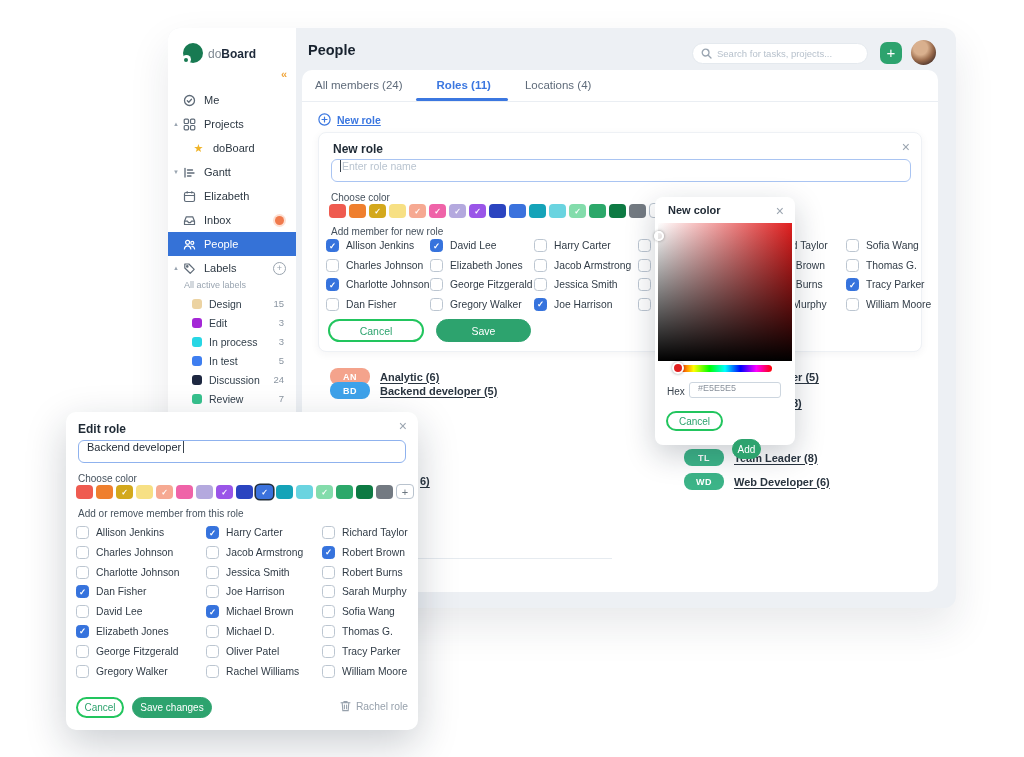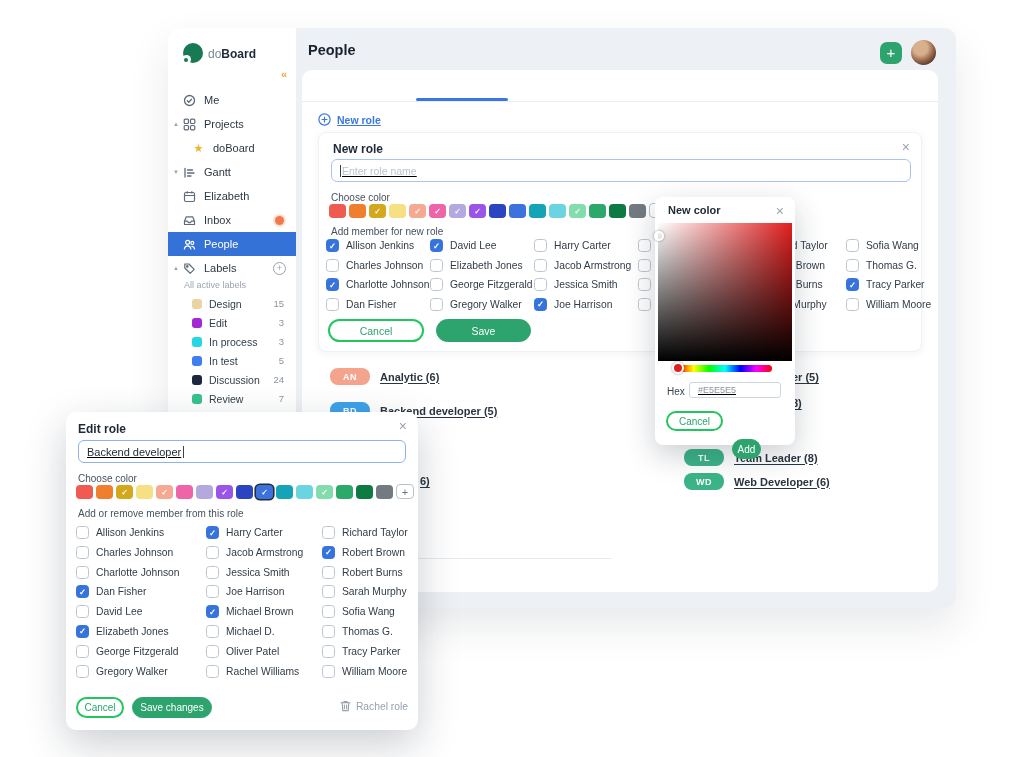--- a/index.html
+++ b/index.html
@@ -58,21 +58,21 @@
   .tabs-divider { position:absolute; left:0; top:31px; width:636px; height:1px; background:#eaeef3; }
 
   .newrole-link { position:absolute; left:16px; top:43px; display:flex; align-items:center; gap:6px; cursor:pointer; }
   .newrole-link .txt { font-size:10.5px; font-weight:bold; color:#3b77e0; text-decoration:underline; }
 
   
   .card { position:absolute; left:16px; top:62px; width:604px; height:220px; background:#fff; border:1px solid #eef1f5; border-radius:8px; box-shadow:0 2px 8px rgba(30,40,60,.05); }
   .card-title { position:absolute; left:14px; top:9px; font-size:12px; font-weight:bold; color:#1f2a35; }
   .xclose { position:absolute; right:11px; top:6px; font-size:14px; color:#9aa4af; cursor:pointer; }
   .xclose::before { content:"×"; }
-  .inputbox { position:absolute; display:flex; align-items:center; background:#fff; border-radius:6px; padding:0 8px;text-decoration:underline; }
+  .inputbox { position:absolute; display:flex; align-items:flex-start; background:#fff; border-radius:6px; padding:0 8px; }
   .card .inputbox { left:12px; top:26px; width:580px; height:23px; border:1px solid #a9c4f2; }
   .caret { width:1px; height:12px; background:#39434e; margin-right:1px; }
   .phtext { font-size:10.5px; color:#b9c4d0; }
   .valtext { font-size:11px; color:#232d38; }
   .sect-label { font-size:10px; color:#46525e; position:absolute; }
   .card .choose { left:12px; top:59px; }
   .swrow { position:absolute; display:flex; gap:3px; align-items:center; }
   .card .swrow { left:10px; top:71px; }
   .sw { width:17px; height:14px; border-radius:4px; display:inline-flex; align-items:center; justify-content:center; cursor:pointer; position:relative; }
   .sw.checked::after { content:"✓"; color:#fff; font-size:8px; font-weight:bold; }
@@ -89,21 +89,21 @@
   .btn { display:inline-flex; align-items:center; justify-content:center; border-radius:13px; font-size:10.5px; cursor:pointer; }
   .btn-outline { background:#fff; border:2px solid #22c55e; color:#2da36e; }
   .btn-solid { background:#2da36e; color:#fff; border:1px solid #2da36e; }
   .card .cancel { position:absolute; left:9px; top:186px; width:96px; height:23px; }
   .card .save { position:absolute; left:117px; top:186px; width:95px; height:23px; }
 
   
   .role-row { position:absolute; display:flex; align-items:center; gap:10px; }
   .rbadge { width:40px; height:17px; border-radius:8px; color:#fff; font-size:9px; font-weight:bold; letter-spacing:.5px; display:inline-flex; align-items:center; justify-content:center; }
   .rlink { font-size:11px; font-weight:bold; color:#2a3540; text-decoration:underline; text-underline-offset:2px; cursor:pointer; white-space:nowrap; }
-  .role-l0 { left:28px; top:298px; } .role-l1 { left:28px; top:332px; }
+  .role-l0 { left:28px; top:298px; } .role-l1 { left:28px; top:312px; }
   .role-r3 { left:382px; top:379px; } .role-r4 { left:382px; top:403px; }
   .frag { position:absolute; font-size:11px; font-weight:bold; color:#2a3540; text-decoration:underline; text-underline-offset:2px; }
   .frag-l { left:118px; top:405px; }
   .frag-r1 { left:490px; top:301px; }
   .frag-r2 { left:490px; top:327px; }
   .panel-divider { position:absolute; left:18px; top:488px; width:292px; height:1px; background:#e6ebf0; }
 
   
   .picker { position:absolute; left:655px; top:197px; width:140px; height:248px; background:#fff; border-radius:8px; box-shadow:0 10px 30px rgba(20,30,50,.22); z-index:15;padding-left:29px; }
   .picker-title { position:absolute; left:13px; top:7px; font-size:11px; font-weight:bold; color:#222c37; }
@@ -273,24 +273,39 @@
       </div>
         <div class="lblrow">
         <span class="ldot" style="background-color: rgb(55, 194, 142);"></span>
         <span class="lname">Review</span>
         <span class="lcount">7</span>
       </div>
       </div>
   </div>
 
   <div class="page-title">People</div>
+  <div class="search">
+    <span>
+        <svg class="ic" width="11" height="11" viewBox="0 0 11 11">
+          <circle cx="4.6" cy="4.6" r="3.4" fill="none" stroke="#9aa5b1" stroke-width="1.3"></circle>
+          <path d="M7.2 7.2L10 10" stroke="#9aa5b1" stroke-width="1.3" stroke-linecap="round"></path>
+        </svg>
+      </span>
+    <span class="ph">Search for tasks, projects...</span>
+  </div>
   <div class="addbtn"></div>
   <div class="avatar"></div>
 
   <div class="panel">
+    <div class="tabs">
+
+    <div class="tab">All members (24)</div>
+        <div class="tab active">Roles (11)</div>
+        <div class="tab">Locations (4)</div>
+      </div>
     <div class="tab-underline"></div>
     <div class="tabs-divider"></div>
 
     <div class="newrole-link">
       <span>
           <svg class="ic" width="13" height="13" viewBox="0 0 13 13">
             <circle cx="6.5" cy="6.5" r="5.6" fill="none" stroke="#3b77e0" stroke-width="1.2"></circle>
             <path d="M6.5 4v5M4 6.5h5" stroke="#3b77e0" stroke-width="1.2" stroke-linecap="round"></path>
           </svg>
         </span>

